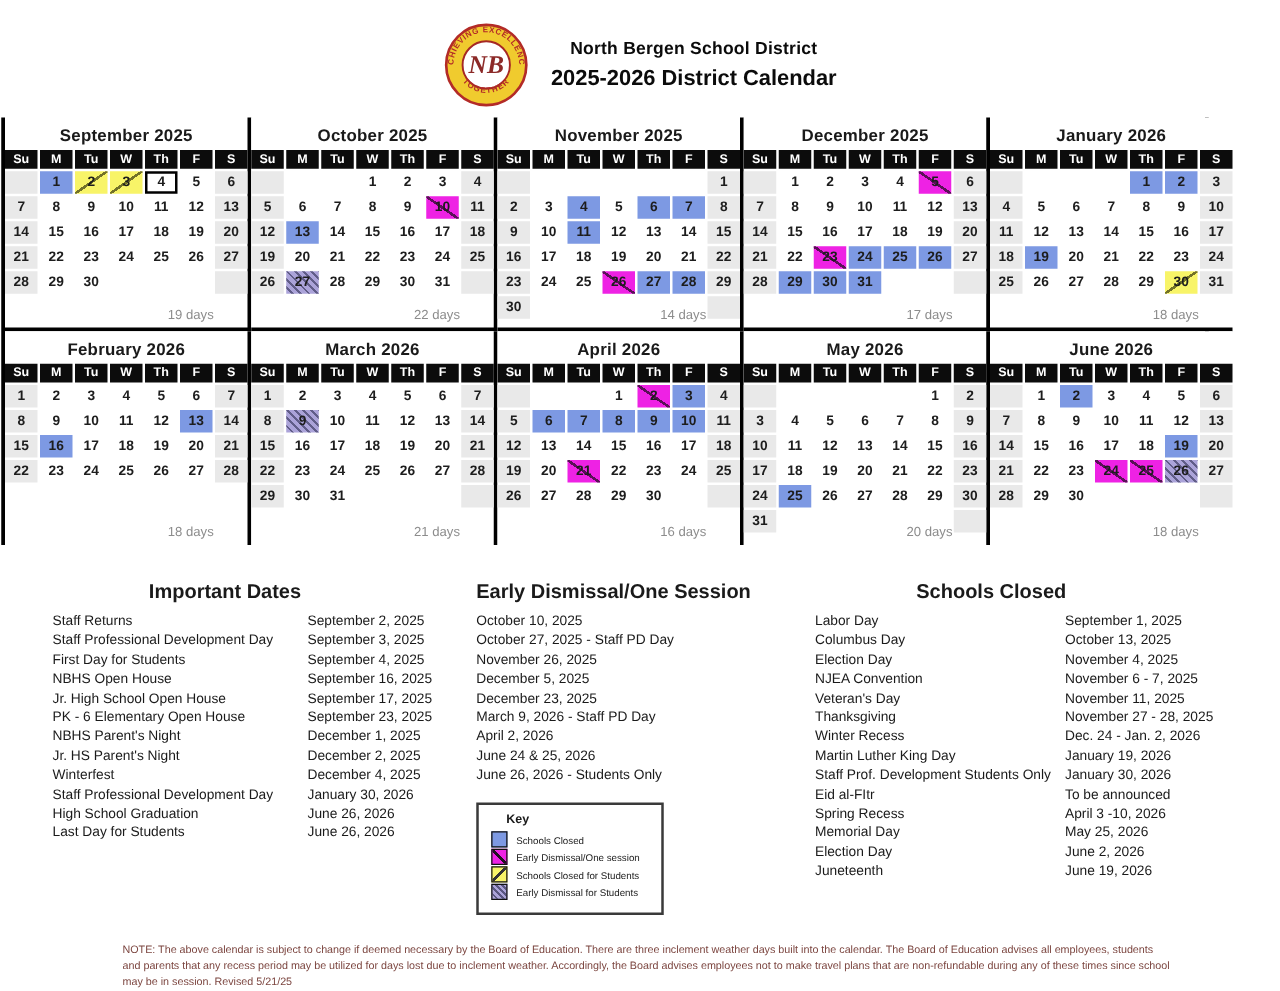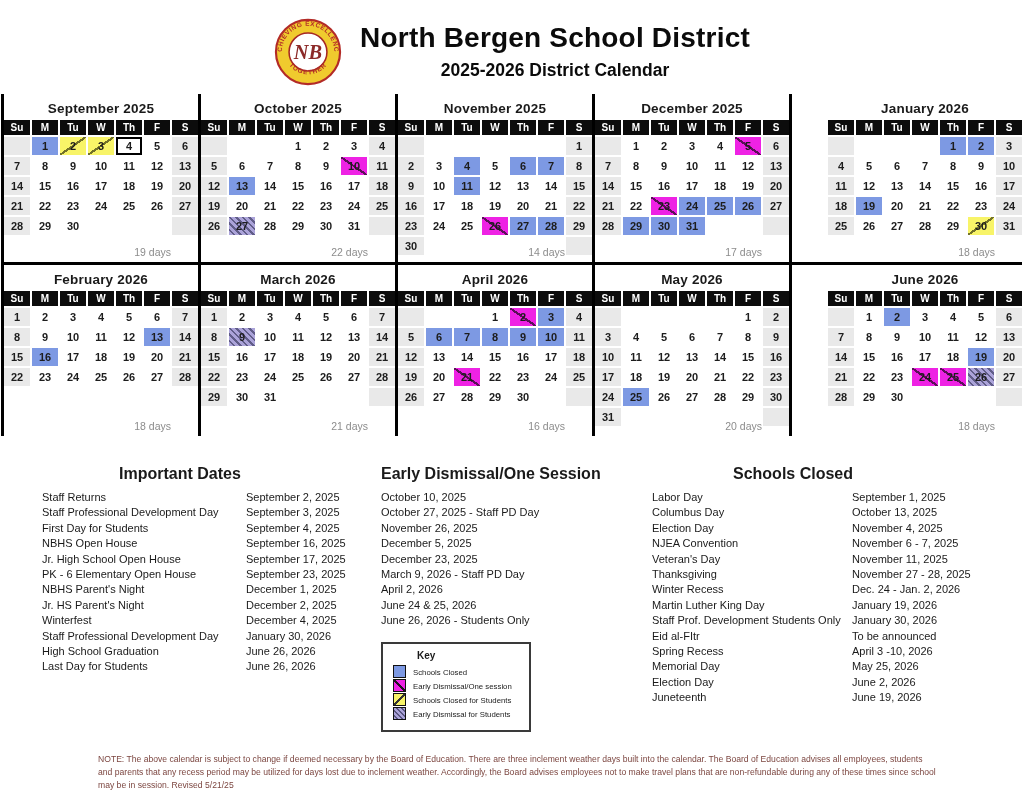--- a/index.html
+++ b/index.html
@@ -3,28 +3,28 @@
 <meta charset="utf-8">
 <style>
   * { margin:0; padding:0; box-sizing:border-box; }
   html,body { width:1024px; height:793px; background:#fff; font-family:"Liberation Sans", sans-serif; color:#1a1a1a; }
   .page { position:relative; width:1024px; height:793px; background:#fff; overflow:hidden; }
 
   
   .header { display:flex; align-items:center; justify-content:center; gap:18px; padding-top:9px; height:94px; }
   .logo { width:68px; height:72px; flex:0 0 auto; }
   .titles { text-align:center; }
-  .title { font-size:28px; font-weight:bold; letter-spacing:.2px; color:#0b0b0b; }
+  .title { font-size:14px; font-weight:bold; letter-spacing:.2px; color:#0b0b0b; }
   .subtitle { font-size:17.5px; font-weight:bold; margin-top:6px; color:#0b0b0b; }
 
   
   .months { display:grid; grid-template-columns:repeat(5,1fr); width:966px; margin-left:1px;
             border-left:3px solid #000; border-right:3px solid #000; }
   .month { position:relative; height:171px; border-right:3px solid #000; padding-top:7px; background:#fff; }
-  .month:nth-child(5n) { border-right:none;padding-left:36px; }
+  .month:nth-child(5n) { border-right:none; }
   .month.row1 { border-bottom:3px solid #000; }
   .month-title { text-align:center; font-size:13.5px; font-weight:bold; margin-bottom:4px; letter-spacing:.2px; }
   .cal { display:grid; grid-template-columns:repeat(7,26px); gap:2px; justify-content:center; }
   .dowcell { background:#0c0c0c; color:#fff; font-size:10px; font-weight:bold; text-align:center; height:15px; line-height:15px; }
   .daycell { height:18px; line-height:18px; text-align:center; font-size:11px; font-weight:bold; color:#1d1d1d; background:#fff; }
   .daycell.weekend { background:#e9e9e9; }
   .daycell.closed { background:#7d99e3; }
   .daycell.early { background-color:#ee22e4;
       background-image:linear-gradient(to top right, transparent 46%, rgba(40,10,40,.75) 46%, rgba(40,10,40,.75) 53%, transparent 53%); }
   .daycell.closed_students { background-color:#f8f468;
@@ -42,21 +42,21 @@
   .pair-row { display:grid; grid-template-columns:204px 1fr; font-size:11px; line-height:15.4px; }
   .col-dismissal { width:242px; padding-left:3px; }
   .col-dismissal .sec-title { text-align:left; }
   .simple-row { font-size:11px; line-height:15.4px; }
   .col-closed { width:404px; padding-left:32px; }
   .col-closed .sec-title { text-align:center; padding-right:90px; }
   .col-closed .pair-row { grid-template-columns:200px 1fr; }
 
   
   .keybox { margin-top:13px; width:150px; border:2px solid #3a3a3a; background:#fff; padding:6px 8px 8px 10px; }
-  .key-title { font-size:10px; font-weight:bold; margin:0 0 5px 24px; }
+  .key-title { font-size:10px; font-weight:bold; margin:0 0 5px 12px; }
   .key-row { display:flex; align-items:center; height:14px; }
   .swatch { width:13px; height:13px; border:1.5px solid #111; margin-top:-1.5px; flex:0 0 auto; }
   .swatch.closed { background:#7d99e3; }
   .swatch.early { background-color:#ee22e4;
       background-image:linear-gradient(to top right, transparent 42%, #201020 42%, #201020 56%, transparent 56%); }
   .swatch.closed_students { background-color:#f8f468;
       background-image:linear-gradient(to bottom right, transparent 42%, #333 42%, #333 56%, transparent 56%); }
   .swatch.early_students { background-color:#aba3d9;
       background-image:repeating-linear-gradient(45deg, transparent 0 2px, rgba(35,35,70,.6) 2px 3.5px); }
   .key-label { font-size:7.8px; margin-left:7px; color:#222; }

